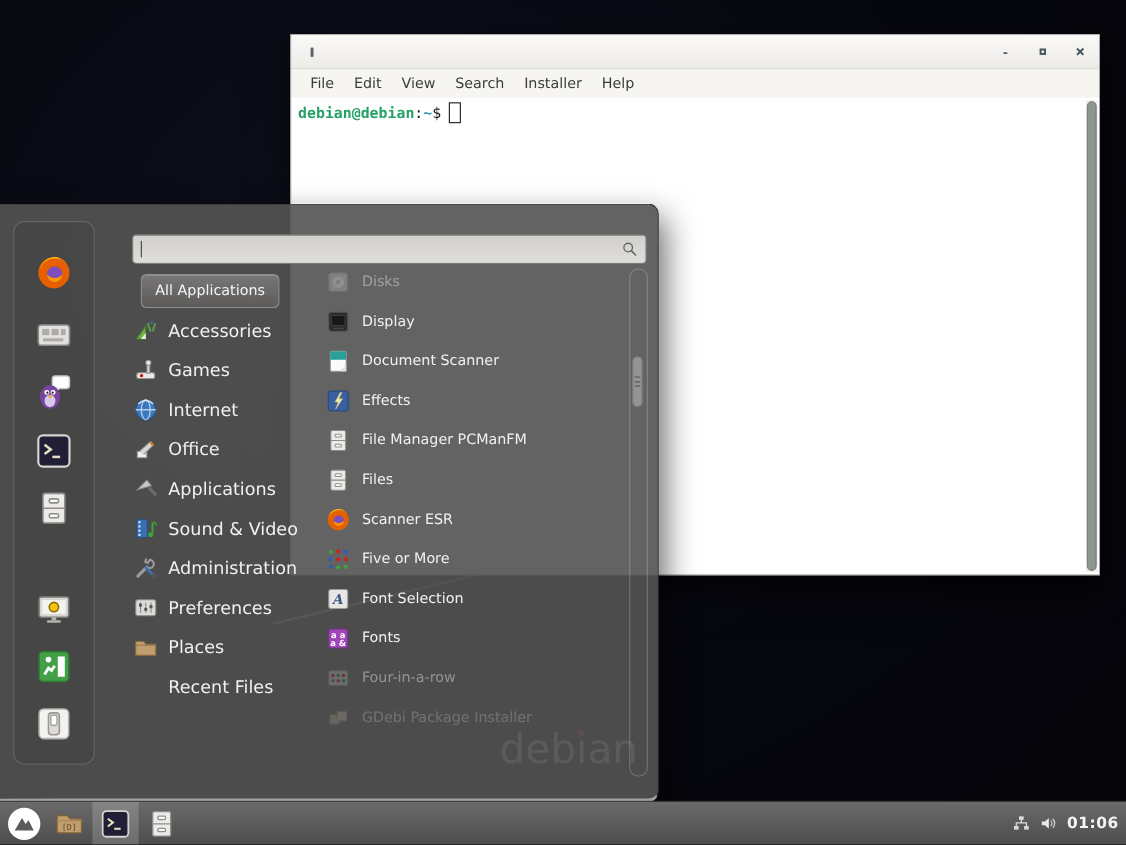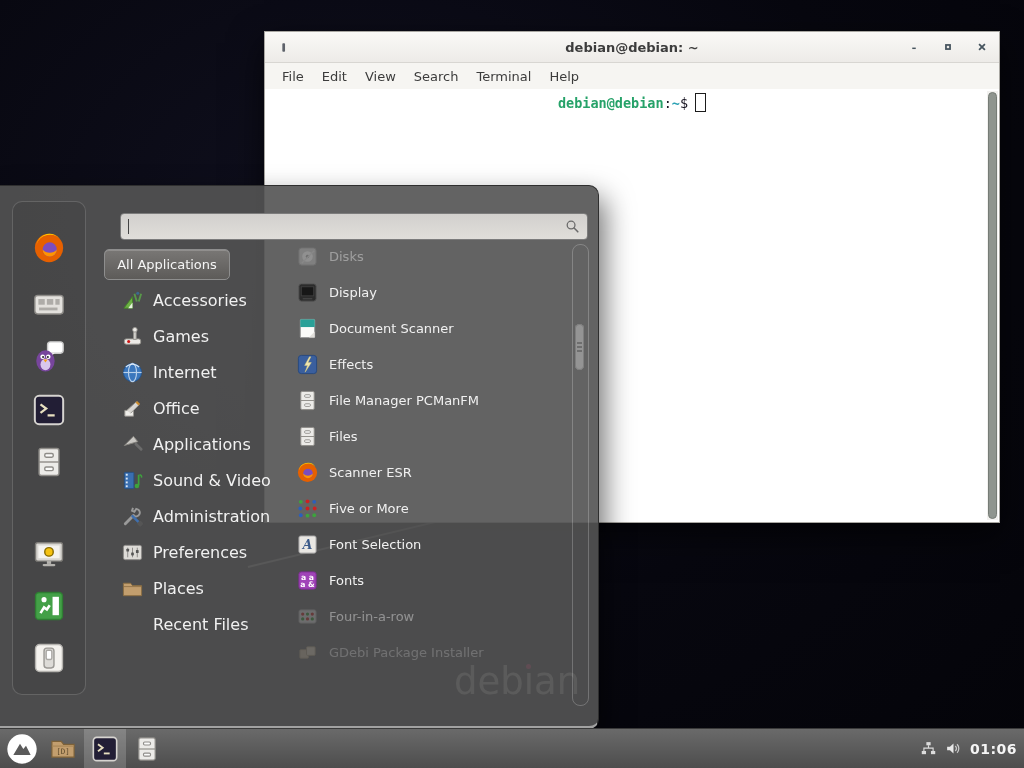--- a/index.html
+++ b/index.html
@@ -23,21 +23,21 @@
     position:relative;display:flex;align-items:center;}
   .win-badge{position:absolute;left:13px;top:9px;width:13px;height:13px;opacity:.8;}
   .title{position:absolute;left:0;right:0;text-align:center;font-weight:bold;font-size:13px;color:#3c3c3c;}
   .win-btns{position:absolute;right:10px;top:8px;display:flex;gap:20px;}
   .win-btn{width:14px;height:14px;cursor:pointer;}
   .menubar{height:26px;background:#f6f5f2;display:flex;align-items:center;padding-left:8px;
     font-size:13px;color:#3c3c3c;border-bottom:1px solid #eceae6;}
   .tmenu-item{padding:0 9px;cursor:pointer;}
   .term-screen{position:absolute;top:57px;bottom:0;left:0;right:0;background:#fff;
     font-family:"DejaVu Sans Mono",monospace;font-size:13.5px;padding:4px 6px;}
-  .prompt-line{display:flex;align-items:center;white-space:pre;justify-content:center;}
+  .prompt-line{display:flex;align-items:center;white-space:pre;}
   .p-user{color:#26a269;font-weight:bold;}
   .p-plain{color:#171421;}
   .p-path{color:#2aa1b3;font-weight:bold;}
   .cursor{display:inline-block;width:9px;height:17px;border:1.5px solid #1b1b1b;margin-left:7px;}
   .term-scrollbar{position:absolute;right:1px;top:2px;bottom:2px;width:11px;background:#f2f1ef;}
   .term-thumb{position:absolute;left:1px;right:1px;top:1px;bottom:1px;background:#8f958f;
     border:1px solid #767c76;border-radius:6px;}
 
   
   .appmenu{position:absolute;left:0;top:185px;width:598px;height:540px;
@@ -49,21 +49,21 @@
   .fav-btn{position:absolute;left:16px;width:40px;height:40px;display:flex;align-items:center;
     justify-content:center;cursor:pointer;}
   .fav-btn .icon{width:34px;height:34px;}
   .menu-search{position:absolute;left:120px;top:27px;width:466px;height:25px;
     background:linear-gradient(#d2d0cd,#e0deda);border:1px solid #7c7c7c;border-radius:4px;
     display:flex;align-items:center;}
   .fake-caret{position:absolute;left:7px;top:5px;width:1px;height:15px;background:#444;}
   .search-input{flex:1;background:transparent;border:none;outline:none;
     font:13px "DejaVu Sans",sans-serif;padding:0 6px;color:#222;}
   .menu-search .icon{width:17px;height:17px;margin-right:6px;flex:none;}
-  .all-apps-btn{position:absolute;left:104px;top:63px;width:124px;height:29px;
+  .all-apps-btn{position:absolute;left:128px;top:63px;width:124px;height:29px;
     background:linear-gradient(#797775,#5d5b59);border:1px solid #8e8e8e;border-radius:5px;
     color:#f5f5f5;font-size:13px;display:flex;align-items:center;justify-content:center;
     box-shadow:inset 0 1px 0 rgba(255,255,255,0.18);cursor:pointer;}
   .cat-list{position:absolute;left:121px;top:96px;width:158px;}
   .cat-row{height:36px;display:flex;align-items:center;color:#f1f1f1;font-size:16px;cursor:pointer;}
   .cat-row .icon{width:23px;height:23px;margin-right:9px;flex:none;}
   .icon-spacer{width:23px;margin-right:9px;flex:none;}
   .app-list{position:absolute;left:284px;top:52px;width:278px;}
   .app-row{height:36px;display:flex;align-items:center;color:#f1f1f1;font-size:13px;cursor:pointer;}
   .app-row .icon{width:23px;height:23px;margin:0 10px 0 12px;flex:none;}
@@ -98,21 +98,20 @@
   <div class="watermark">debıan</div>
   <div class="watermark-dot" style="background: rgb(215, 10, 83);"></div>
 
   <div class="window">
     <div class="titlebar">
       <span class="icon win-badge">
           <svg viewBox="0 0 24 24">
             <rect x="8" y="4" width="5" height="16" rx="1.5" fill="#3a3f4a"></rect>
           </svg>
         </span>
-      <div class="title">debian@debian: ~</div>
       <div class="win-btns">
         <span class="icon win-btn">
             <svg viewBox="0 0 24 24">
               <rect x="9" y="13" width="6" height="2.5" fill="#46545e"></rect>
             </svg>
           </span>
         <span class="icon win-btn">
             <svg viewBox="0 0 24 24">
               <rect x="7" y="7" width="10" height="10" fill="#46545e"></rect>
               <rect x="10" y="10" width="4" height="4" fill="#eceae7"></rect>
@@ -123,21 +122,21 @@
               <path d="M7 7 L17 17 M17 7 L7 17" stroke="#46545e" stroke-width="3"></path>
             </svg>
           </span>
       </div>
     </div>
     <div class="menubar">
         <div class="tmenu-item">File</div>
         <div class="tmenu-item">Edit</div>
         <div class="tmenu-item">View</div>
         <div class="tmenu-item">Search</div>
-        <div class="tmenu-item">Terminal</div>
+        <div class="tmenu-item">Installer</div>
         <div class="tmenu-item">Help</div>
       </div>
     <div class="term-screen">
       <div class="prompt-line"><span class="p-user">debian@debian</span><span class="p-plain">:</span><span class="p-path">~</span><span class="p-plain">$</span><span class="cursor"></span></div>
       <div class="term-scrollbar">
         <div class="term-thumb"></div>
       </div>
     </div>
   </div>
 

